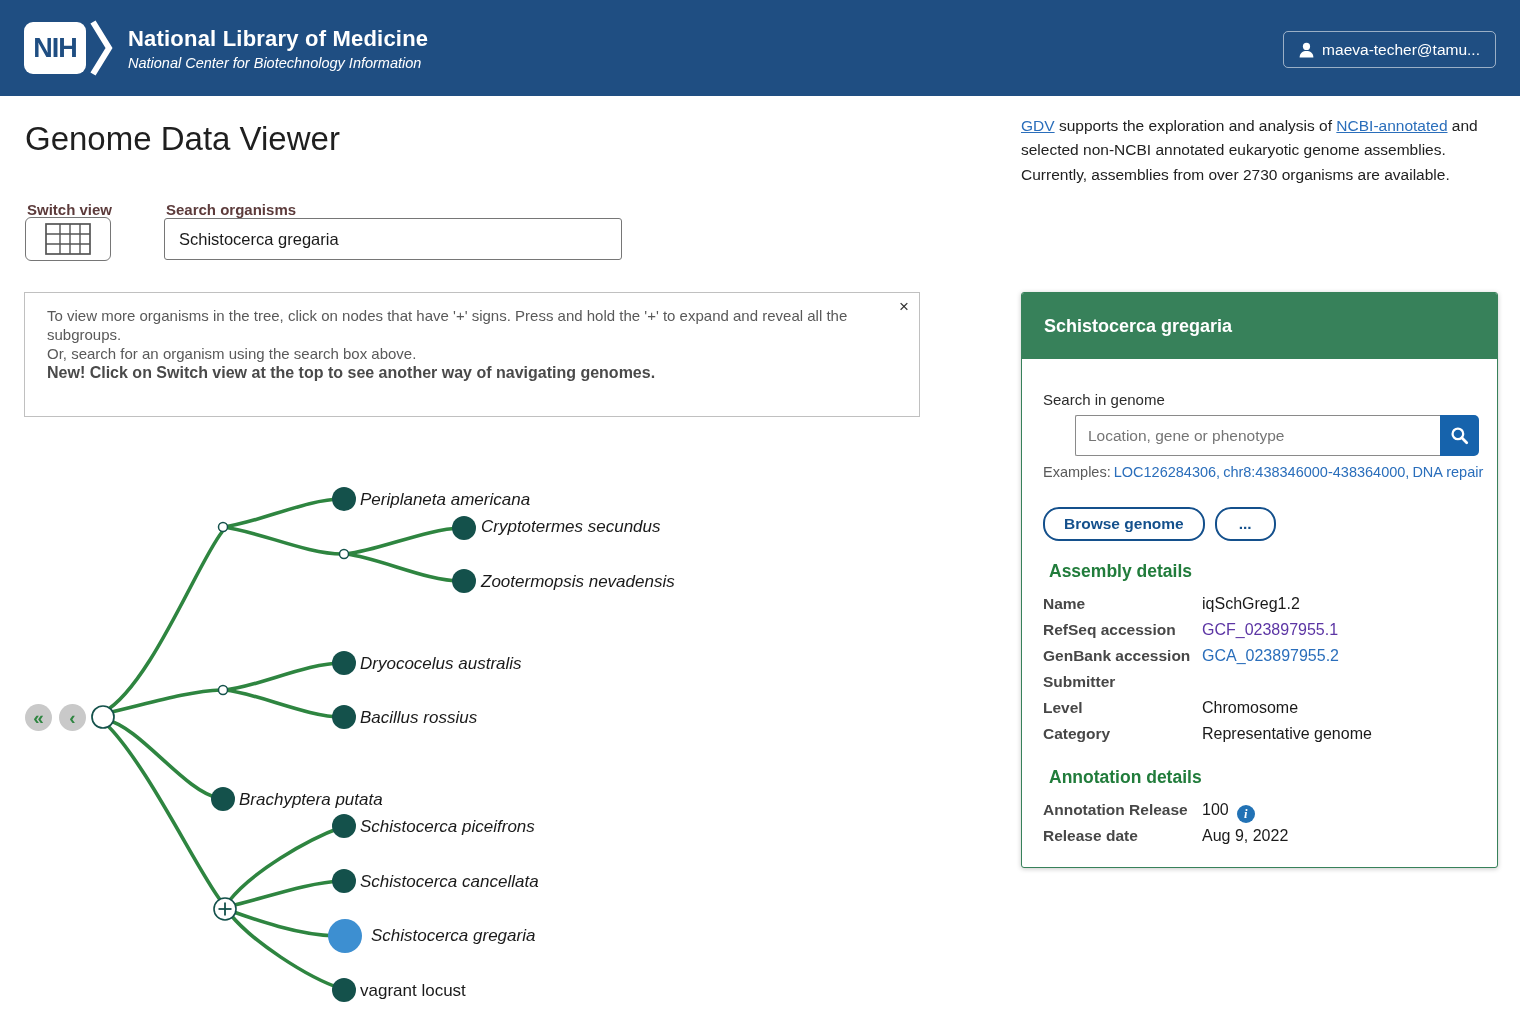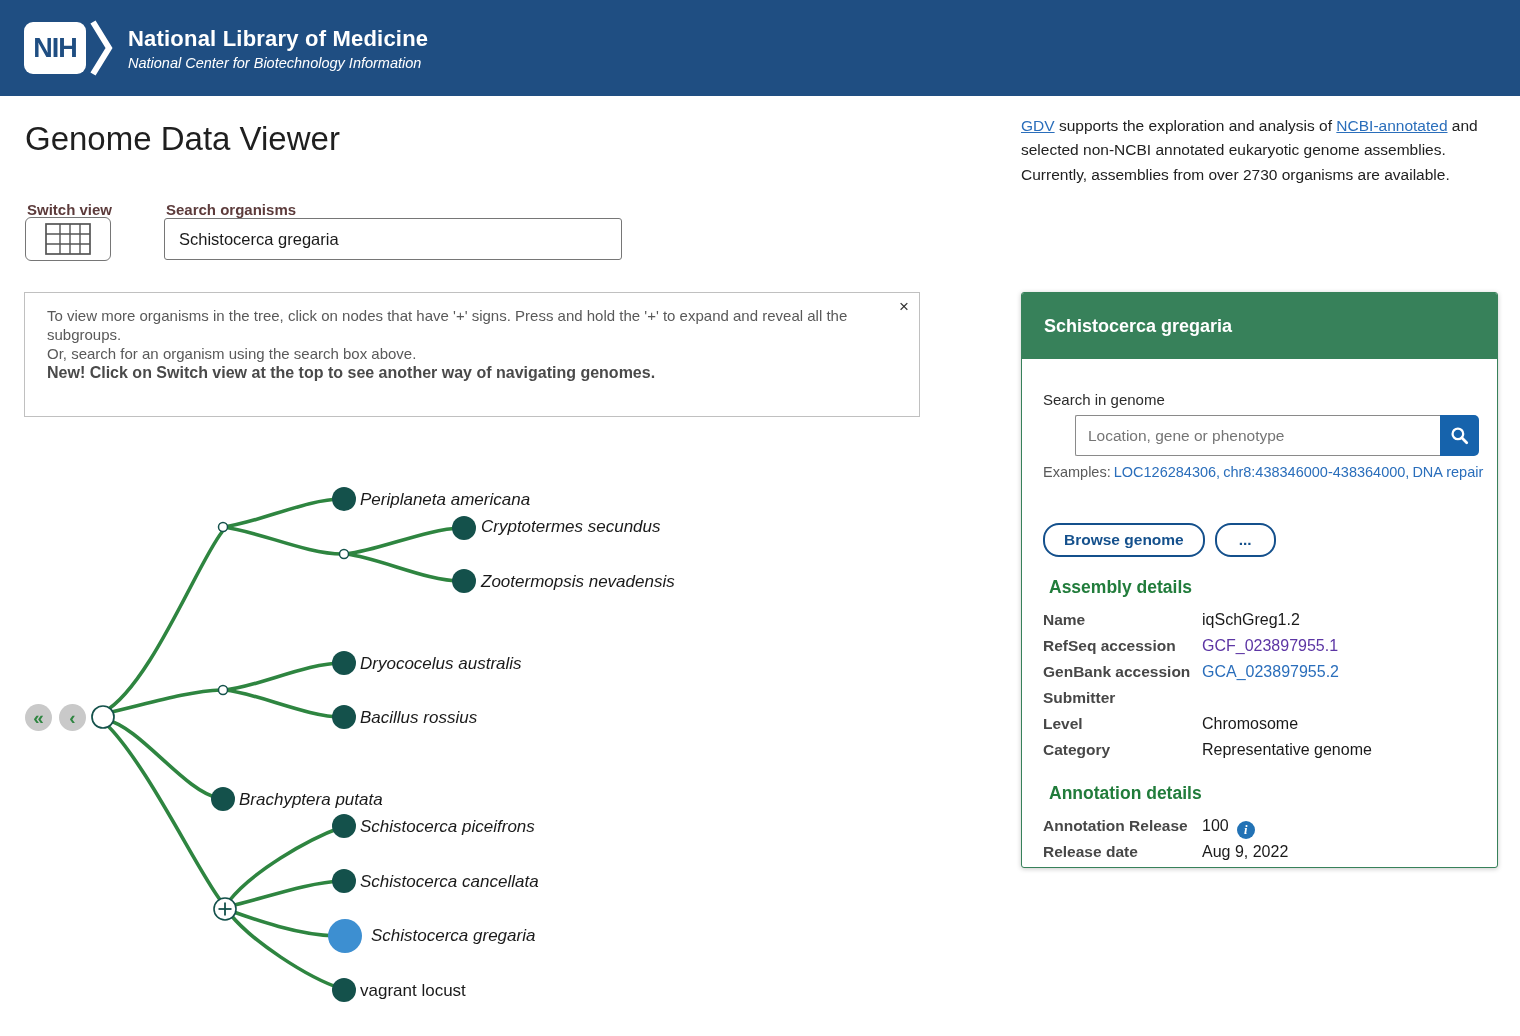--- a/index.html
+++ b/index.html
@@ -47,21 +47,21 @@
   .panel-body { padding:32px 18px 0 21px; }
   .sig-label { font-size:15px; color:#2b2b2b; margin-bottom:7px; }
   .sig-row { display:flex; }
   .sig-input { flex:1; height:41px; border:1px solid #8a8a8a; border-right:none; border-radius:2px 0 0 2px; font-size:15.5px; padding:9px 12px; color:#ef4444; font-family:"Liberation Sans",sans-serif;margin-left:32px; }
   .sig-input::placeholder { color:#757575; }
   .sig-btn { width:39px; height:41px; background:#1663ac; border:none; border-radius:0 5px 5px 0; display:flex; align-items:center; justify-content:center; cursor:pointer; }
   .examples { font-size:14.5px; color:#5a5a5a; margin-top:8px; white-space:nowrap; }
   .examples a { color:#2a6ebb; text-decoration:none; cursor:pointer; margin-left:3px; }
 
   .btn-row { display:flex; gap:10px; margin-top:27px; }
-  .outline-btn { background:#fff; border:2px solid #14508c; color:#14508c; font-weight:bold; font-size:15.5px; border-radius:16px; height:34px; padding:0 19px; cursor:pointer; font-family:"Liberation Sans",sans-serif;margin-top:16px; }
+  .outline-btn { background:#fff; border:2px solid #14508c; color:#14508c; font-weight:bold; font-size:15.5px; border-radius:16px; height:34px; padding:0 19px; cursor:pointer; font-family:"Liberation Sans",sans-serif; }
   .outline-btn.small { padding:0 22px; }
 
   .section-heading { color:#217c3b; font-size:17.5px; font-weight:bold; margin:20px 0 9px 6px; }
   .detail-row { display:grid; grid-template-columns:159px 1fr; line-height:26px; }
   .d-label { font-size:15.5px; font-weight:bold; color:#474747; }
   .d-value { font-size:16px; color:#1a1a1a; }
   .d-value.purple { color:#5c35a4; cursor:pointer; }
   .d-value.blue { color:#2a6ebb; cursor:pointer; }
   .full-value { font-size:16px; color:#1a1a1a; line-height:26px; }
   .info-icon { display:inline-flex; width:18px; height:18px; border-radius:50%; background:#2272b5; color:#fff; font-size:12.5px; font-weight:bold; font-style:italic; align-items:center; justify-content:center; vertical-align:-3px; margin-left:8px; cursor:pointer; font-family:"Liberation Serif",serif; }
@@ -77,20 +77,27 @@
         <span>NIH</span>
       </div>
       <svg class="nih-chevron" width="24" height="56" viewBox="0 0 24 56">
         <polyline points="3,2 19,28 3,54" fill="none" stroke="#ffffff" stroke-width="6"></polyline>
       </svg>
       <div class="org-text">
         <div class="org-name">National Library of Medicine</div>
         <div class="org-sub">National Center for Biotechnology Information</div>
       </div>
     </div>
+    <button class="account-btn">
+      <svg width="15" height="16" viewBox="0 0 15 16">
+        <circle cx="7.5" cy="4.4" r="3.6" fill="#fff"></circle>
+        <path d="M0.6 15.6 C0.6 10.6 4 8.9 7.5 8.9 C11 8.9 14.4 10.6 14.4 15.6 Z" fill="#fff"></path>
+      </svg>
+      <span>maeva-techer@tamu...</span>
+    </button>
   </div>
 
   <h1 class="page-title">Genome Data Viewer</h1>
 
   <div class="ctl-label lbl-switch">Switch view</div>
   <button class="switch-btn">
     <svg width="46" height="32" viewBox="0 0 46 32">
       <rect x="1" y="1" width="44" height="30" fill="none" stroke="#555" stroke-width="1.7"></rect>
       <line x1="15" y1="1" x2="15" y2="31" stroke="#555" stroke-width="1.4"></line>
       <line x1="25" y1="1" x2="25" y2="31" stroke="#555" stroke-width="1.4"></line>

